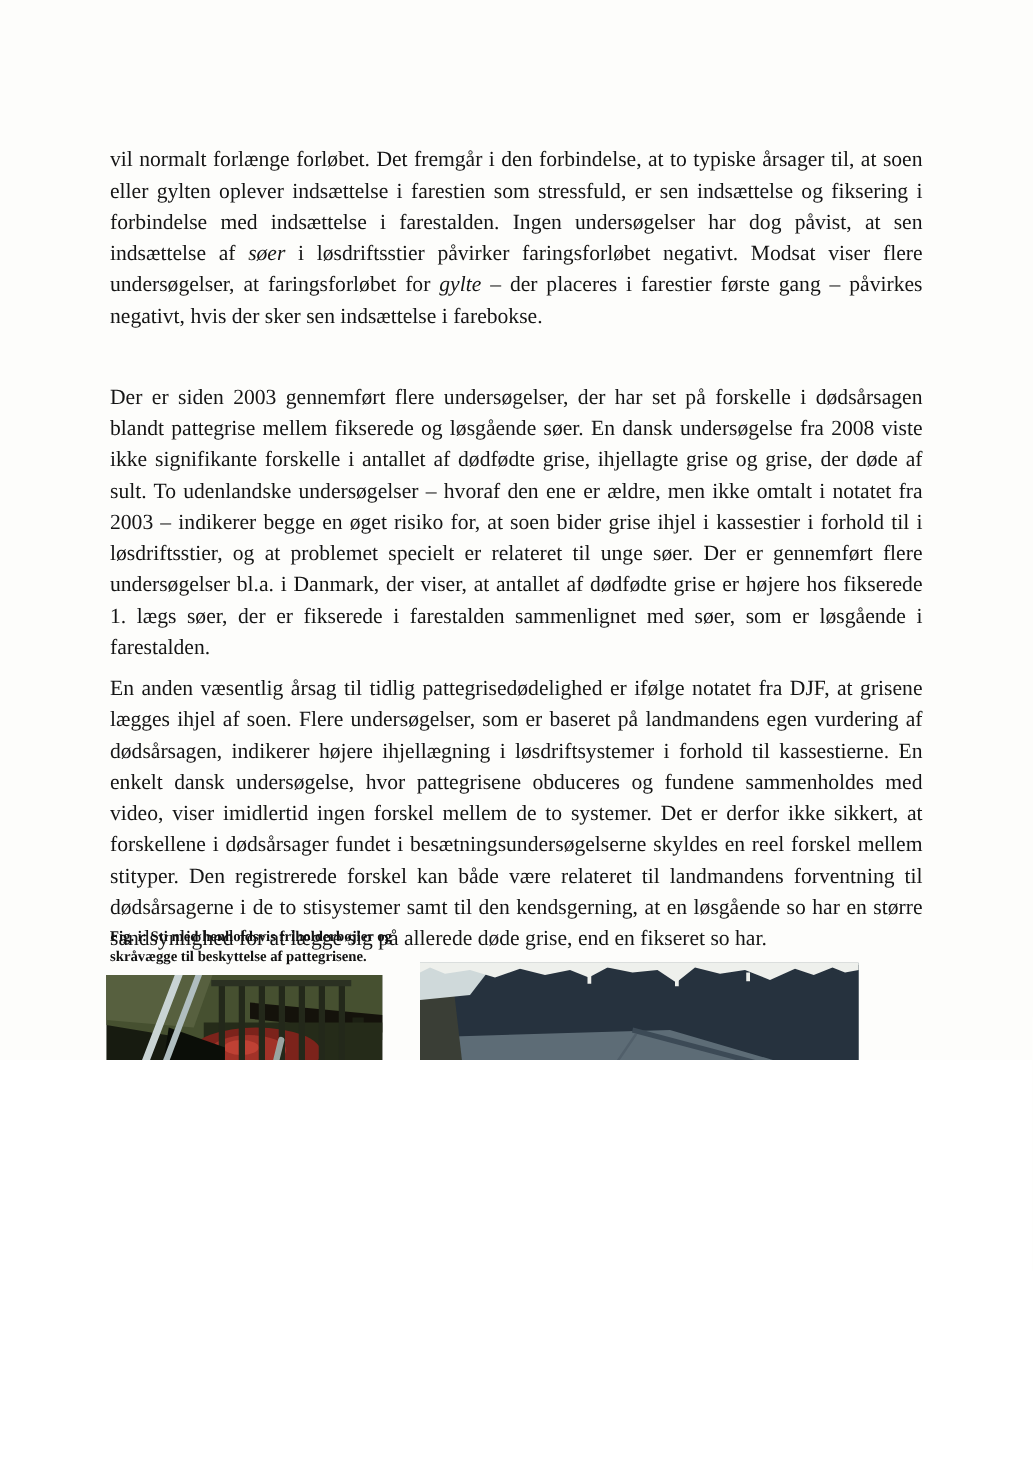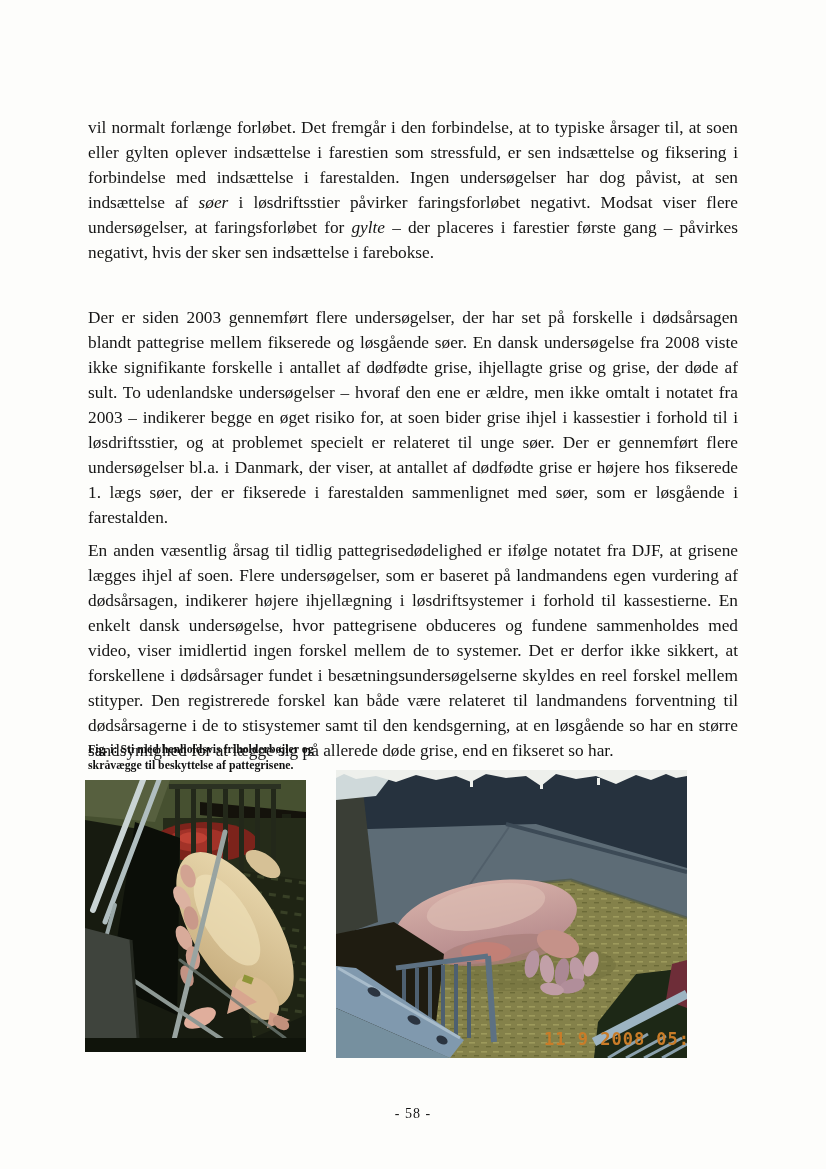--- a/index.html
+++ b/index.html
@@ -2,21 +2,21 @@
 <html lang="da"><head>
 <meta charset="utf-8">
 <style>
   html,body{margin:0;padding:0;}
   body{
     width:826px;height:1169px;
     background:#ffffff;
     font-family:"Liberation Serif","DejaVu Serif",serif;
   }
   .page{
-    position:relative;width:826px;height:1169px;
+    position:relative;width:826px;height:848px;
     background:#fdfdfb;overflow:hidden;
   }
   .textblock{
     position:absolute;left:88px;top:115px;width:650px;
   }
   .textblock p{
     margin:0;
     font-size:17.3px;line-height:25px;
     color:#151515;
     text-align:justify;

